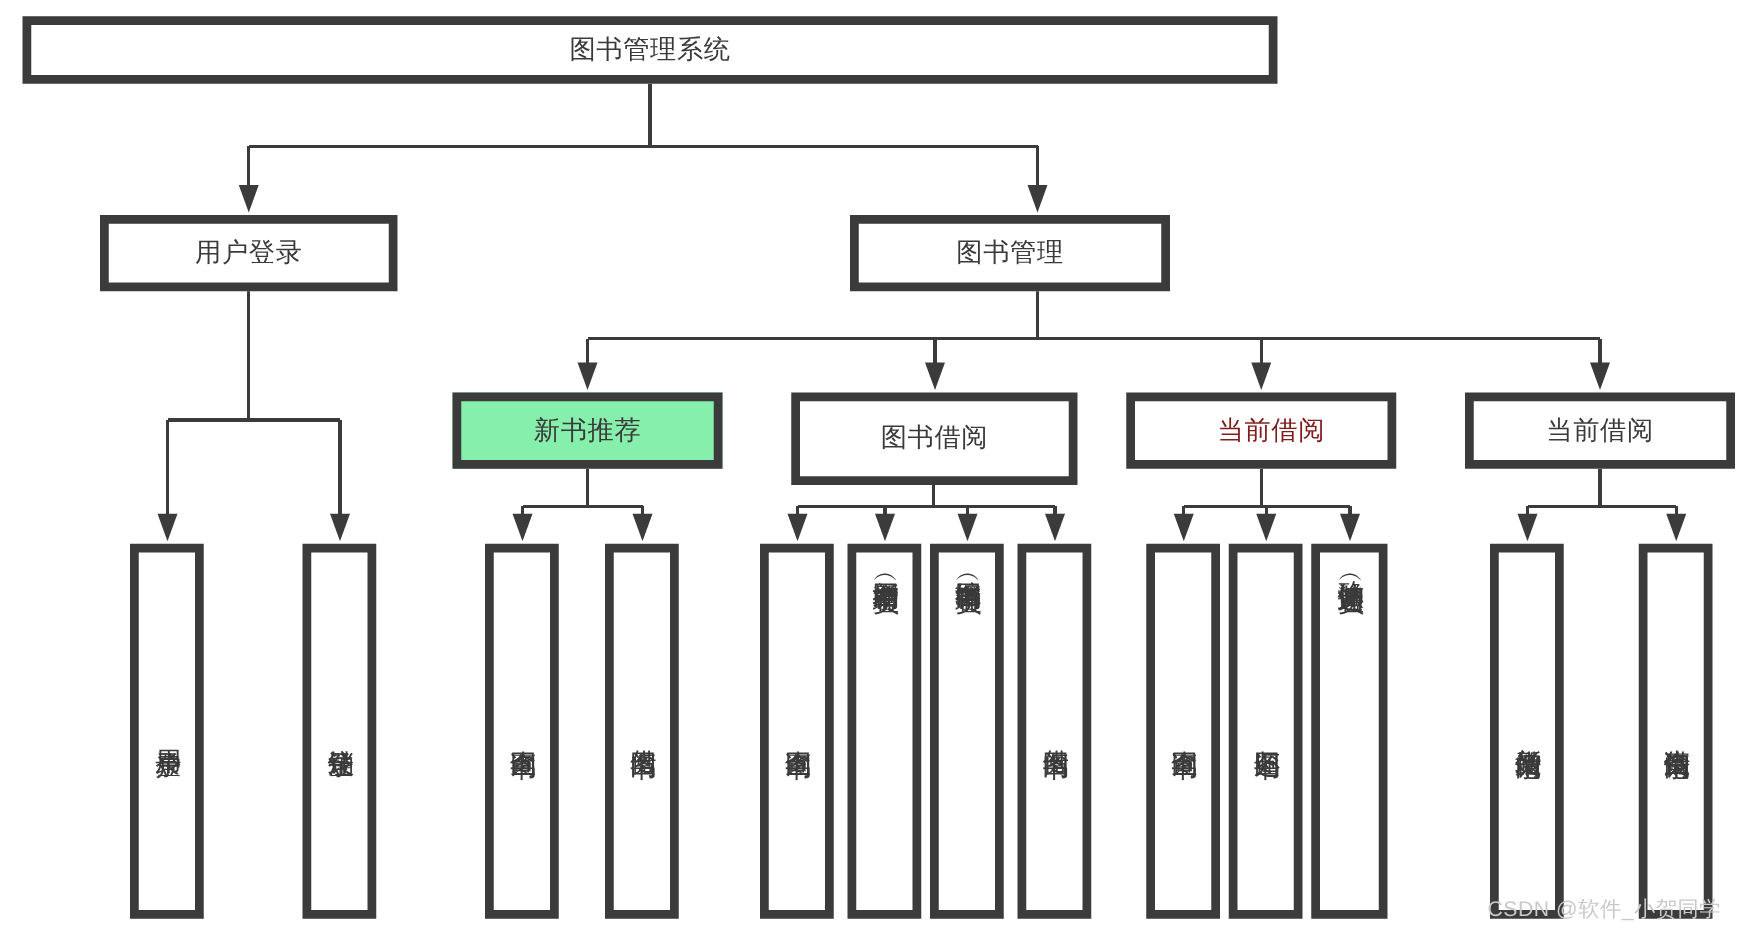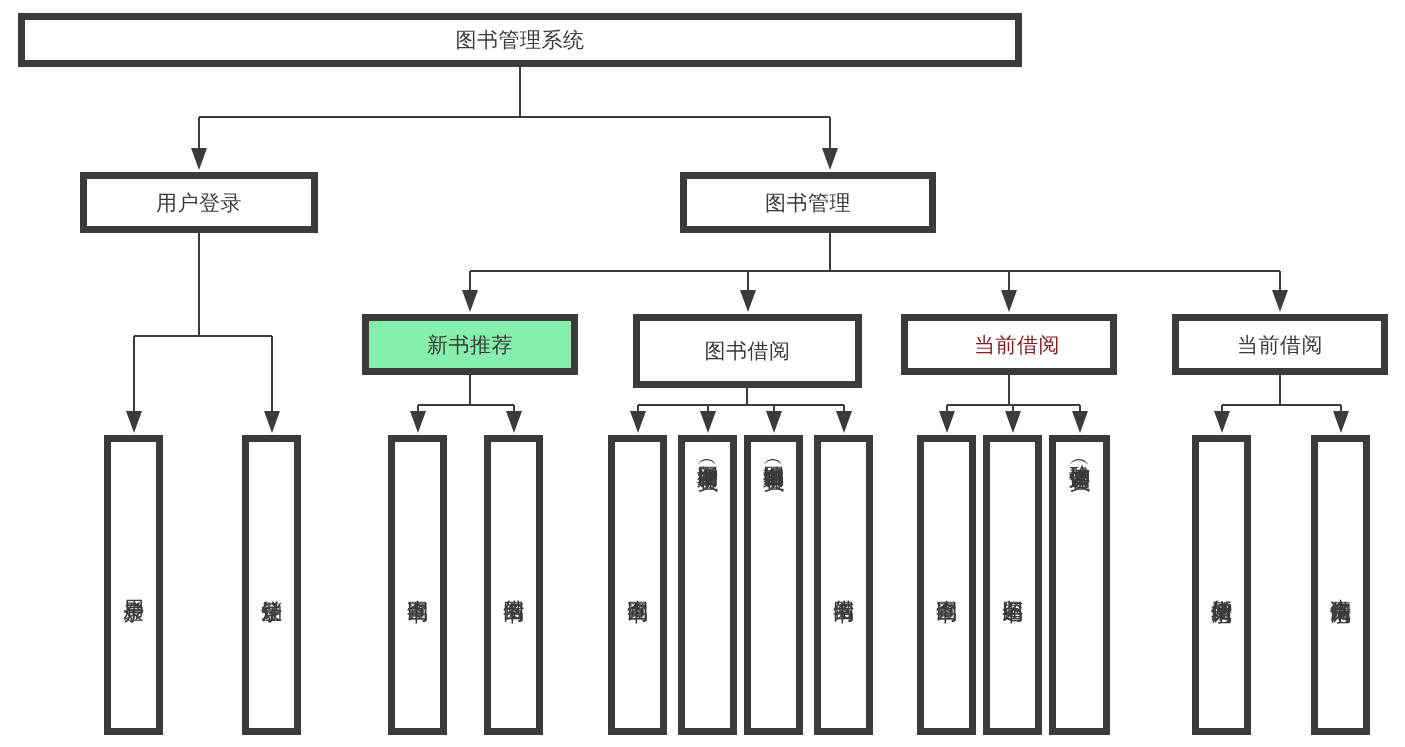--- a/index.html
+++ b/index.html
@@ -187,14 +187,15 @@
         <span class="node-label" style="color: rgb(58, 58, 58);">确认归还（管理员）</span>
       </div>
       <div class="node-box vertical centered" style="left: 1192px; top: 435px; width: 59px; height: 300px; border-color: rgb(59, 59, 59); background: rgb(255, 255, 255);">
         <span class="node-label" style="color: rgb(58, 58, 58);">新增借阅记录</span>
       </div>
       <div class="node-box vertical centered" style="left: 1311px; top: 435px; width: 59px; height: 300px; border-color: rgb(59, 59, 59); background: rgb(255, 255, 255);">
         <span class="node-label" style="color: rgb(58, 58, 58);">查询借阅记录</span>
       </div>
     </div>
 
+  <div class="watermark" style="left: 1190px; top: 716px;">CSDN @软件_小贺同学</div>
 
 </div>
 
 </body></html>

